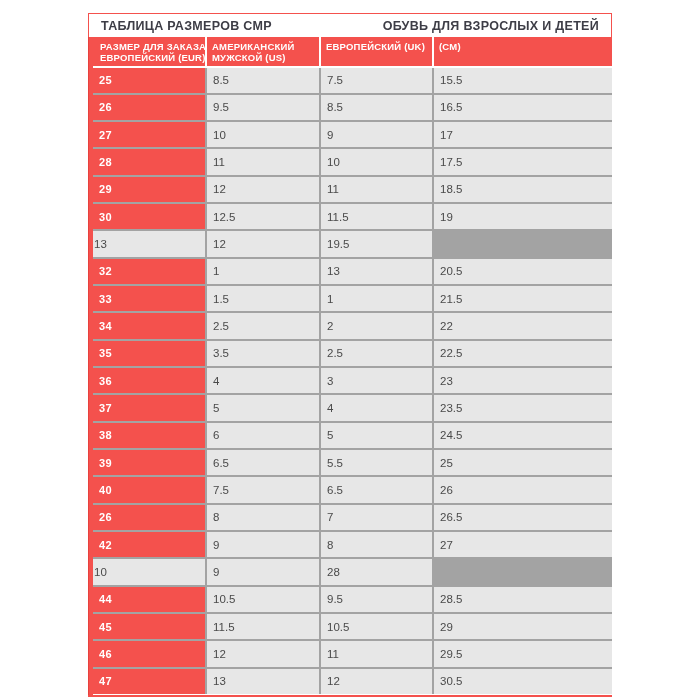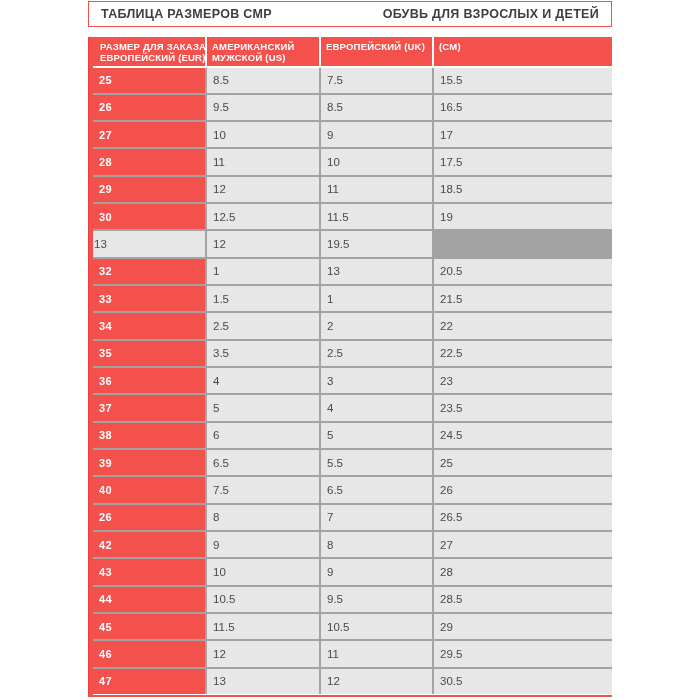--- a/index.html
+++ b/index.html
@@ -9,21 +9,21 @@
     width: 700px;
     height: 700px;
     background: #ffffff;
     font-family: "Liberation Sans", sans-serif;
     overflow: hidden;
   }
 
   
   .topbar {
     position: absolute;
-    left: 88px; top: 1px;
+    left: 88px; top: 13px;
     width: 524px; height: 26px;
     background: #ffffff;
     border: 1.5px solid #f4514d;
     display: flex;
     align-items: center;
     justify-content: space-between;
     padding: 4px 12px;
   }
   .topbar .title {
     font-size: 12.5px;
@@ -259,21 +259,20 @@
   </div>
 
   <div class="trow">
     <div class="cell eur">42</div>
     <div class="cell val">9</div>
     <div class="cell val">8</div>
     <div class="cell val">27</div>
   </div>
 
   <div class="trow">
-    <div class="cell eur">43</div>
     <div class="cell val">10</div>
     <div class="cell val">9</div>
     <div class="cell val">28</div>
   </div>
 
   <div class="trow">
     <div class="cell eur">44</div>
     <div class="cell val">10.5</div>
     <div class="cell val">9.5</div>
     <div class="cell val">28.5</div>

